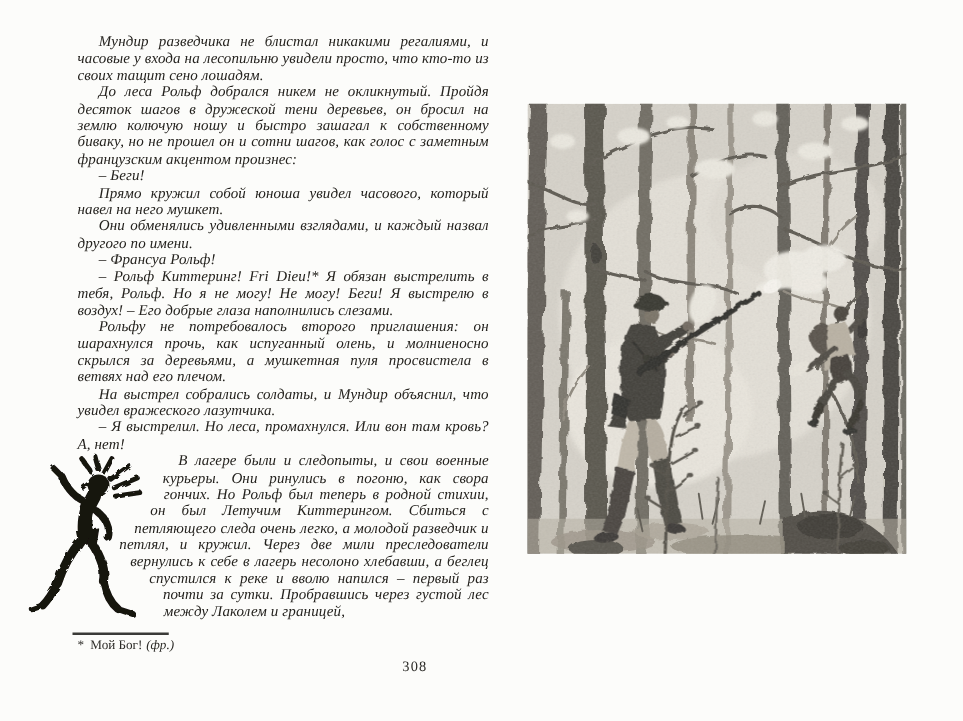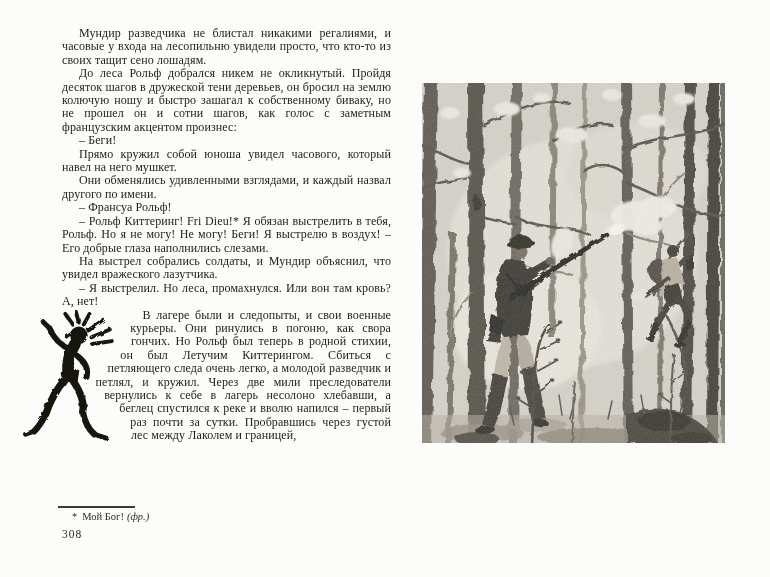--- a/index.html
+++ b/index.html
@@ -10,36 +10,36 @@
     color:#24221e;
   }
   .page{position:absolute;inset:0;}
   .text-col{
     position:absolute;left:62px;top:27px;width:329px;
     font-size:12px;line-height:13.4px;text-align:justify;
     letter-spacing:0.1px;
     -webkit-hyphens:auto;hyphens:auto;
   }
   .text-col p{margin:0;text-indent:17px;}
-  .pgroup{display:block;}
+  .pgroup{display:block;font-style:italic;}
   .spot-float{
     float:left;width:64px;height:130px;margin:2px 5px 0 0;
     shape-outside:polygon(0 0,88% 4%,100% 22%,56% 46%,34% 60%,78% 78%,100% 92%,60% 100%,0 100%);
   }
   .spot-float svg{display:block;width:102px;height:130px;margin-left:-39px;overflow:visible;}
   .footnote-rule{
     position:absolute;left:58px;top:506px;width:77px;height:2px;background:#3a3a37;
   }
   .footnote{
-    position:absolute;left:72px;top:511px;font-size:10.5px;color:#2b2a26;
+    position:absolute;left:62px;top:511px;font-size:10.5px;color:#2b2a26;
   }
   .footnote .fn-star{margin-right:5px;}
   .footnote em{font-style:italic;margin-left:3px;}
   .page-number{
-    position:absolute;left:62px;top:528px;width:280px;text-align:left;
+    position:absolute;left:62px;top:528px;width:280px;text-align:right;
     font-size:11.5px;letter-spacing:1px;color:#2b2a26;
   }
   .illustration{
     position:absolute;left:422px;top:83px;width:303px;height:360px;
   }
   .illustration svg{display:block;width:303px;height:360px;}
 </style>
 </head>
 <body>
 
@@ -47,20 +47,21 @@
 
   <div class="text-col">
     <div class="pgroup">
         <p>Мундир разведчика не блистал никакими регалиями, и часовые у входа на лесопильню увидели просто, что кто-то из своих тащит сено лошадям.</p>
         <p>До леса Рольф добрался никем не окликнутый. Пройдя десяток шагов в дружеской тени деревьев, он бросил на землю колючую ношу и быстро зашагал к собственному биваку, но не прошел он и сотни шагов, как голос с заметным французским акцентом произнес:</p>
         <p>– Беги!</p>
         <p>Прямо кружил собой юноша увидел часового, который навел на него мушкет.</p>
         <p>Они обменялись удивленными взглядами, и каждый назвал другого по имени.</p>
         <p>– Франсуа Рольф!</p>
         <p>– Рольф Киттеринг! Fri Dieu!* Я обязан выстрелить в тебя, Рольф. Но я не могу! Не могу! Беги! Я выстрелю в воздух! – Его добрые глаза наполнились слезами.</p>
+        <p>Рольфу не потребовалось второго приглашения: он шарахнулся прочь, как испуганный олень, и молниеносно скрылся за деревьями, а мушкетная пуля просвистела в ветвях над его плечом.</p>
         <p>На выстрел собрались солдаты, и Мундир объяснил, что увидел вражеского лазутчика.</p>
         <p>– Я выстрелил. Но леса, промахнулся. Или вон там кровь? А, нет!</p>
       </div>
 
     <div class="spot-float">
 
       <svg viewBox="0 0 102 134" aria-hidden="true">
         <defs>
           <filter id="inkrough" x="-20%" y="-20%" width="140%" height="140%">
             <feTurbulence type="fractalNoise" baseFrequency="0.18" numOctaves="2" seed="4" result="n"></feTurbulence>

